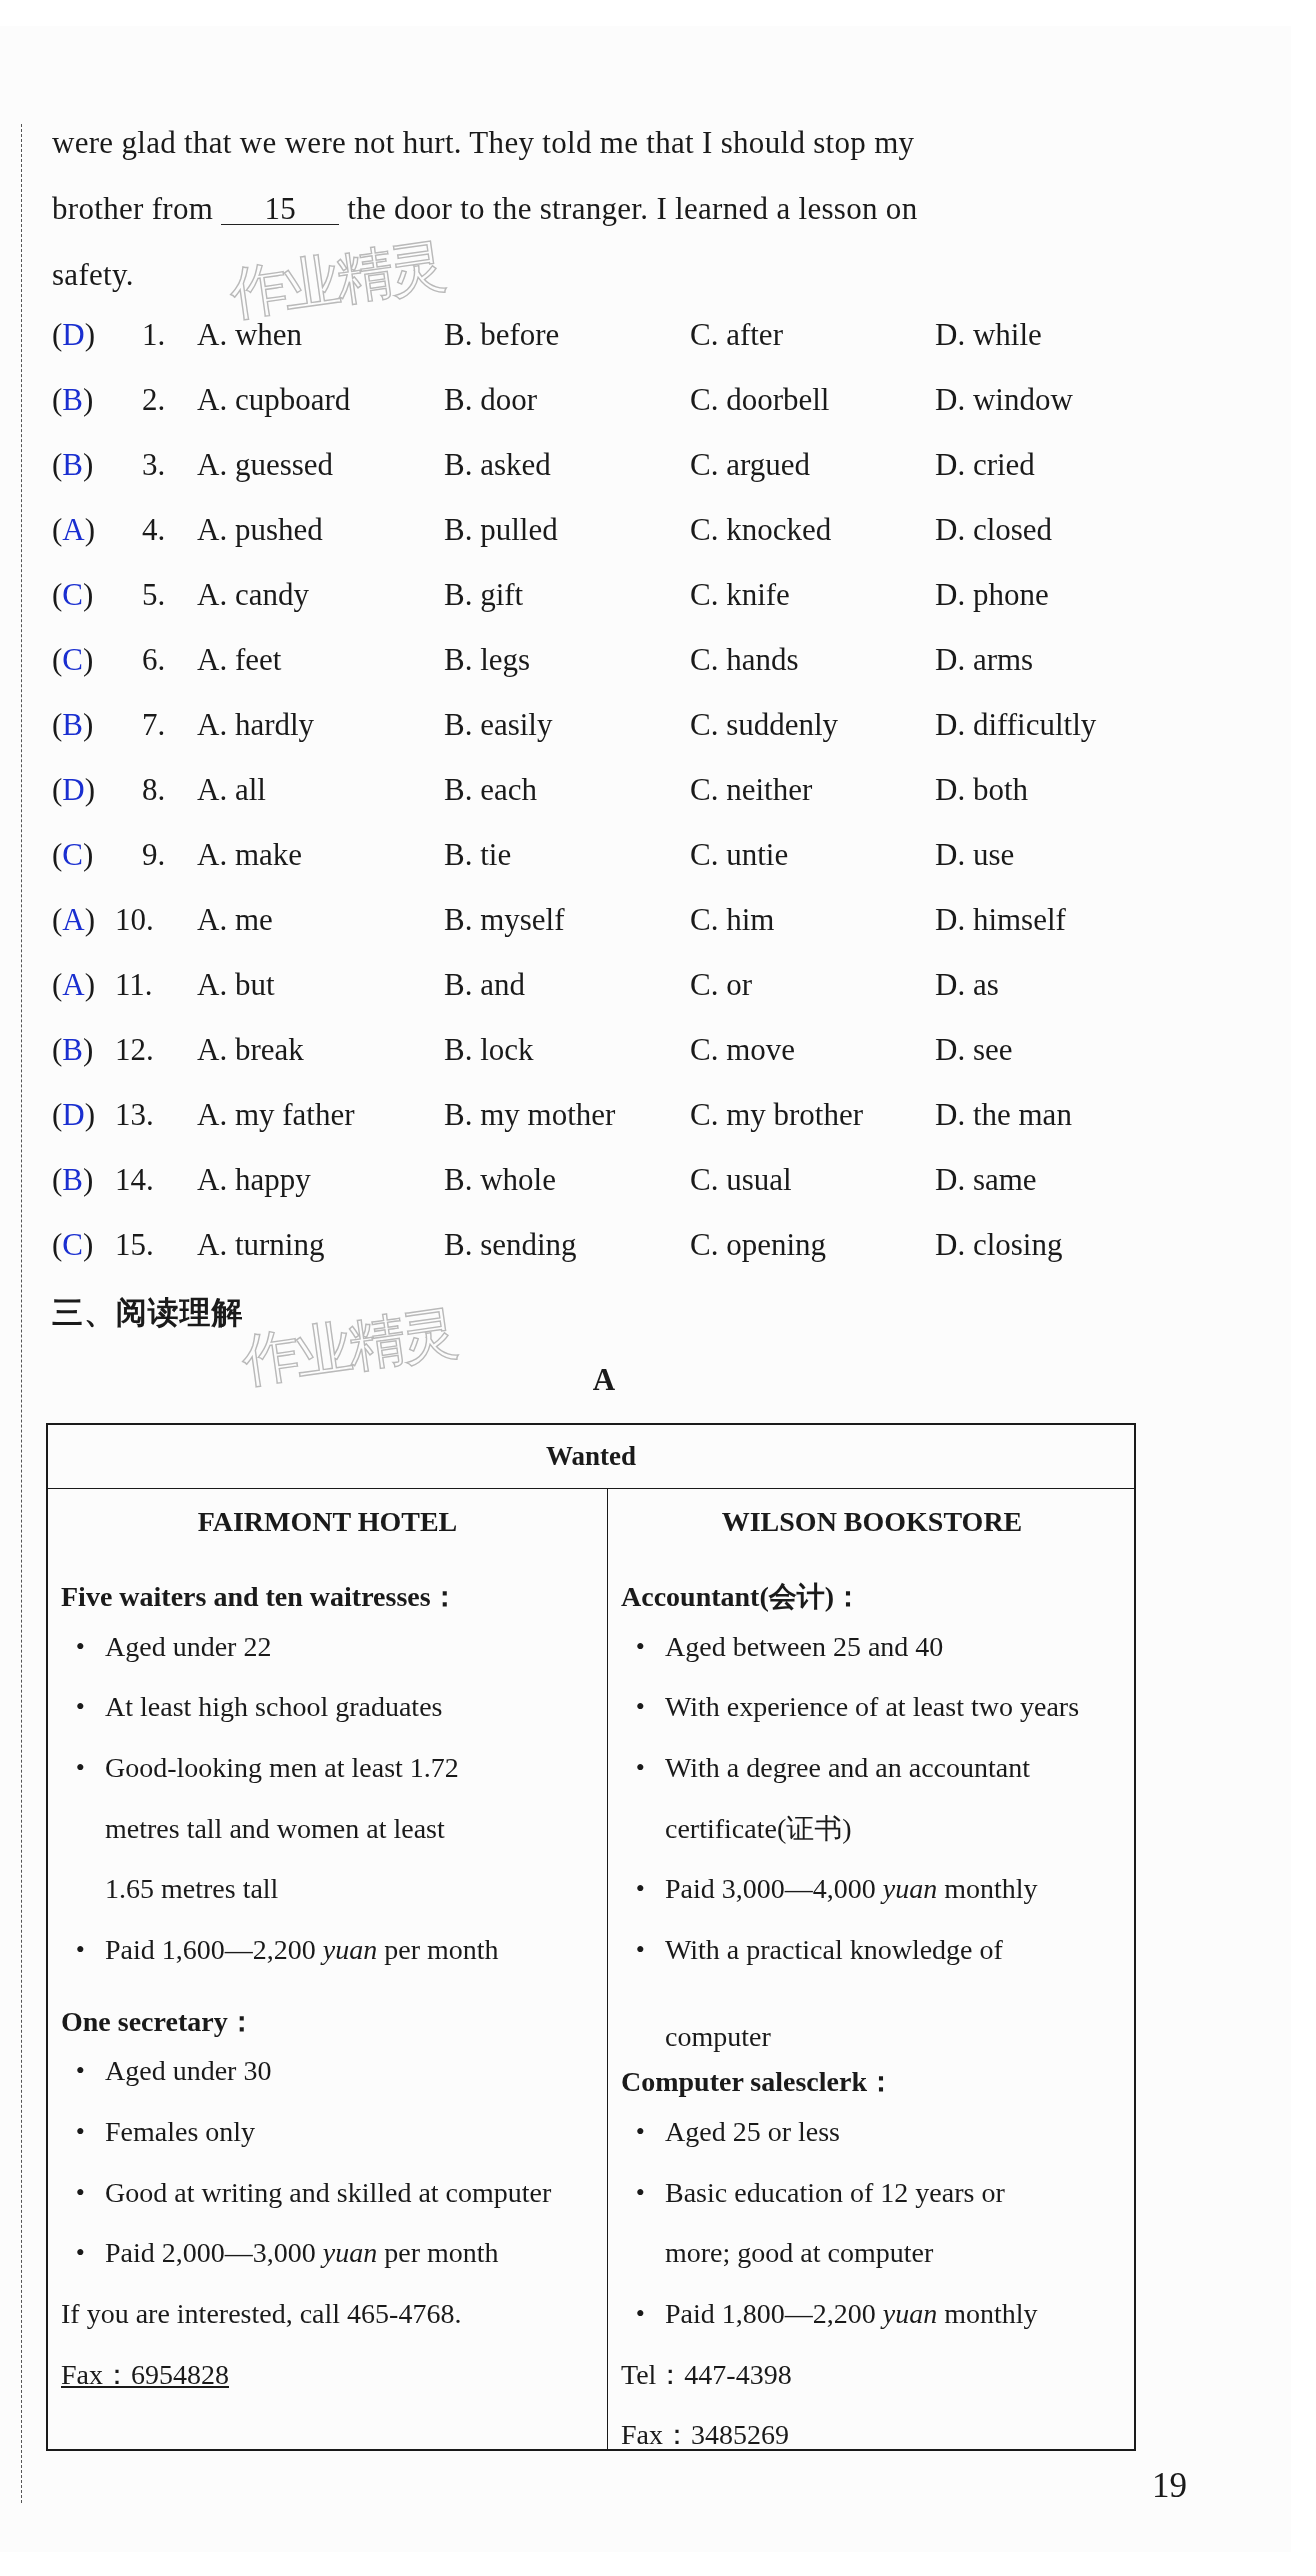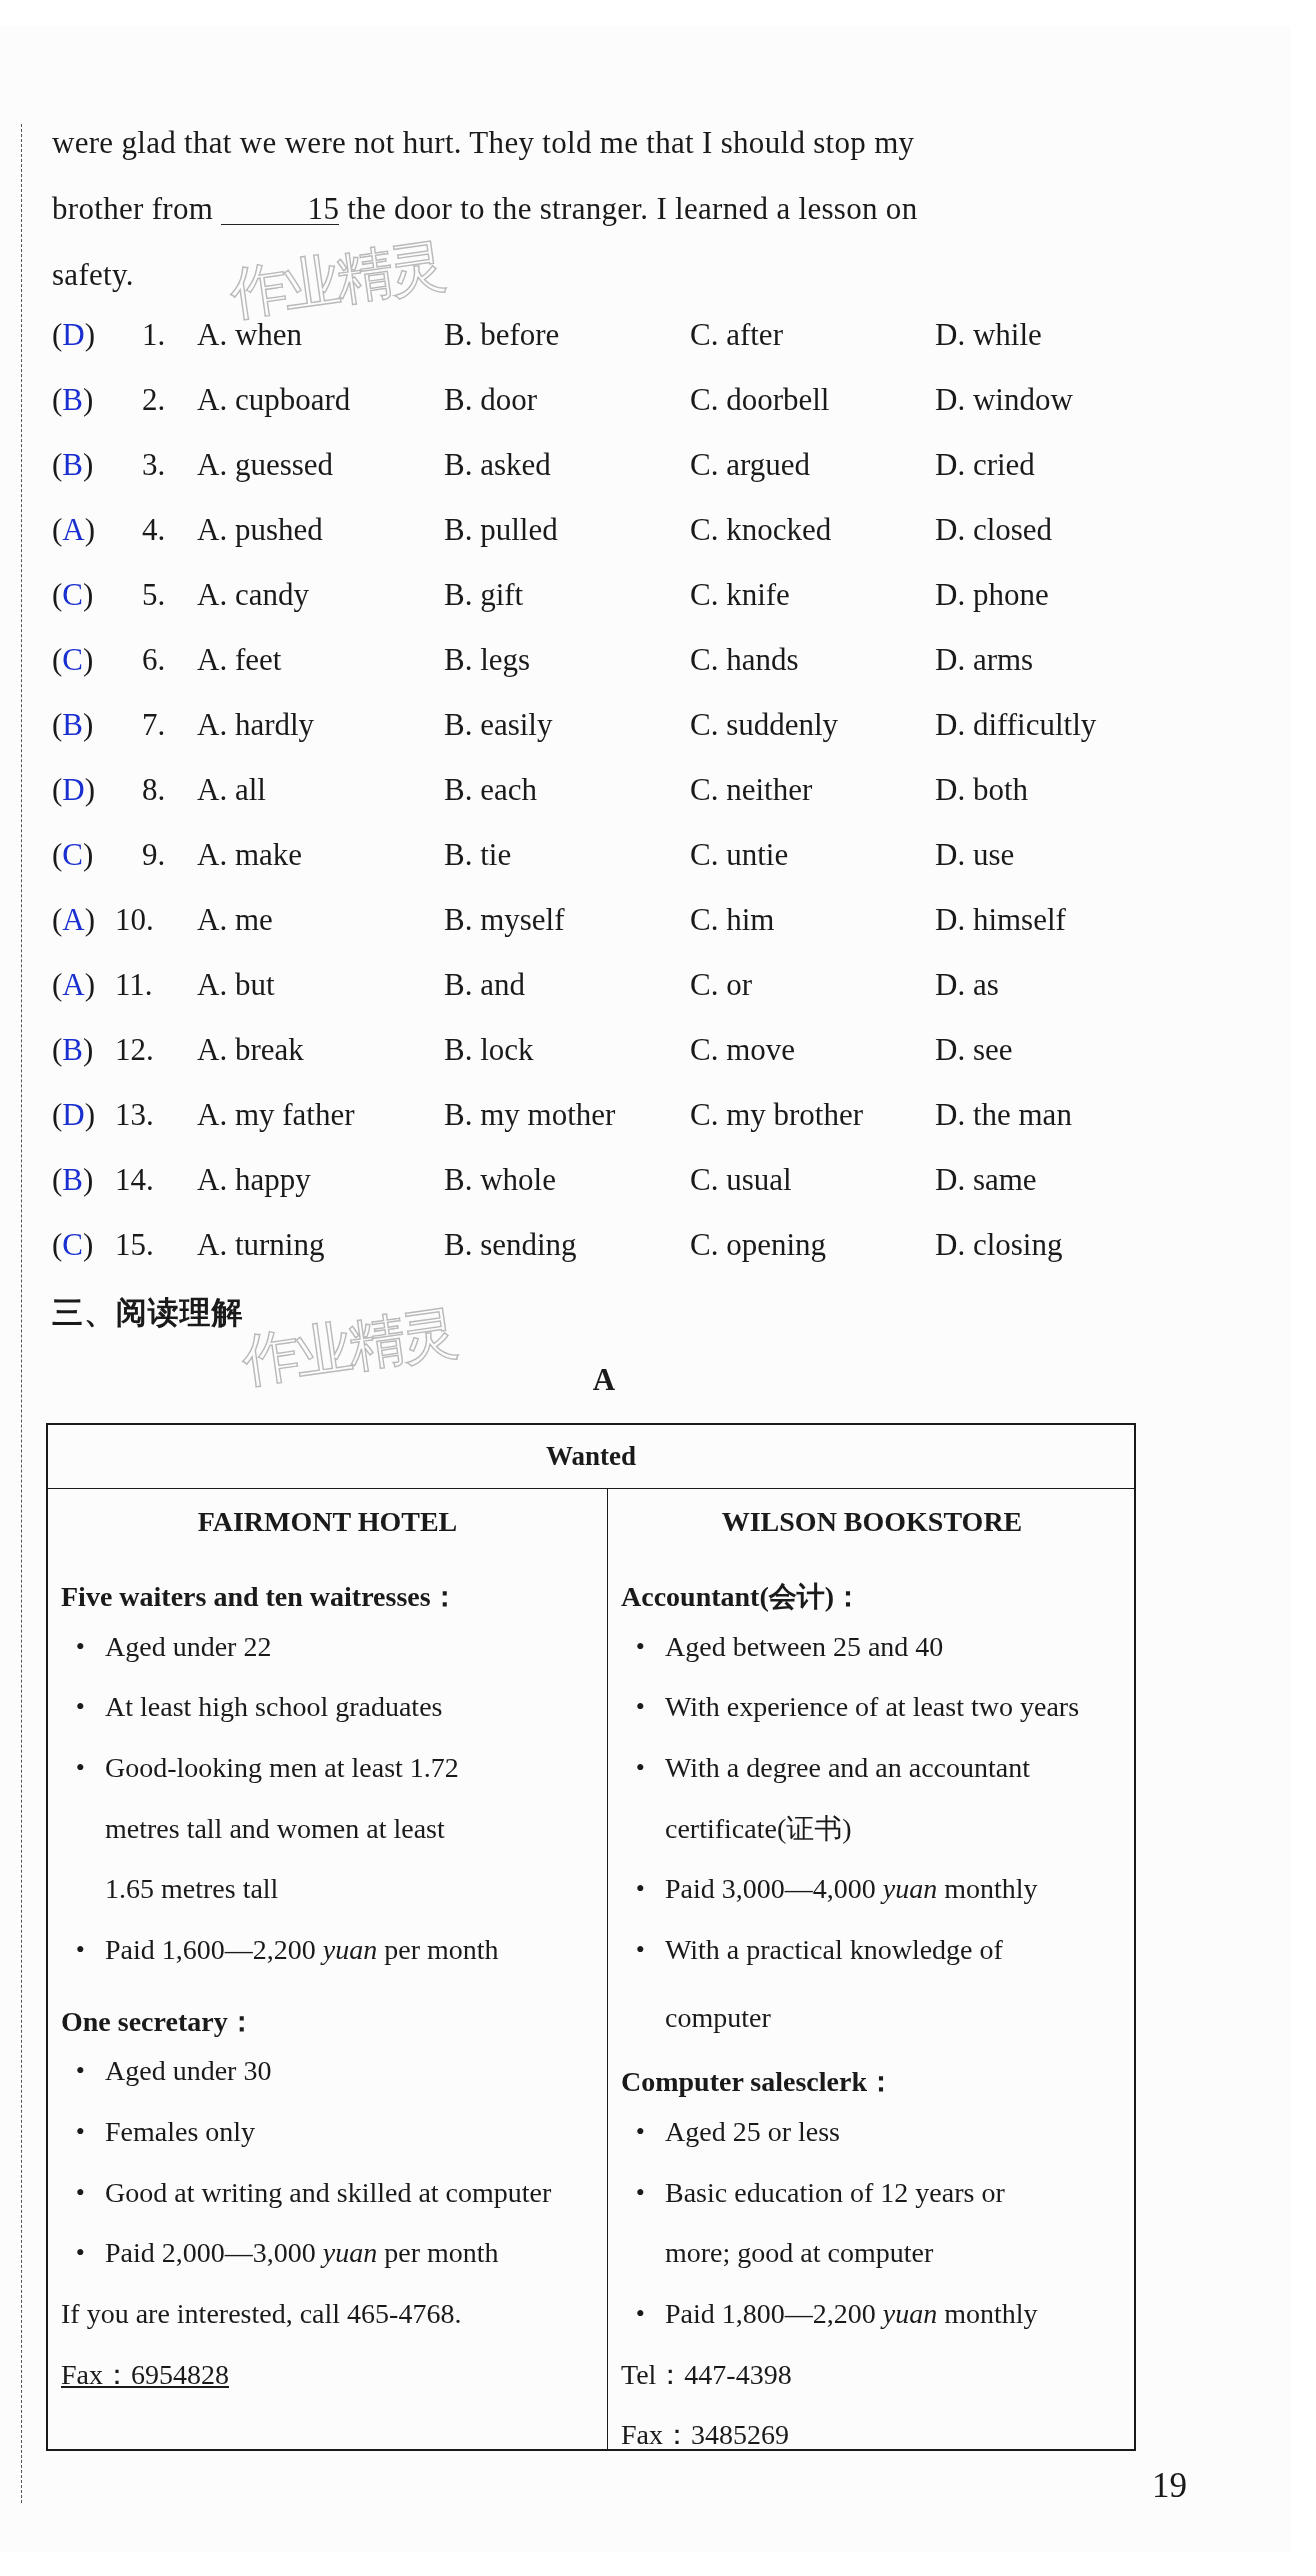--- a/index.html
+++ b/index.html
@@ -15,21 +15,21 @@
   }
   .dotted {
     position: absolute; left: 21px; top: 124px; height: 2379px; width: 0;
     border-left: 1.8px dashed #555;
   }
   .para {
     position: absolute; left: 52px; font-size: 31px; line-height: 37px;
     white-space: nowrap; letter-spacing: 0.3px;
   }
   .blank {
-    display: inline-block; width: 118px; text-align: right;
+    display: inline-block; width: 118px; text-align: center;
     border-bottom: 1.8px solid #222; line-height: 31px;
   }
   .row {
     position: absolute; left: 52px; height: 41px; width: 1106px;
     font-size: 31px; line-height: 41px; white-space: nowrap;
   }
   .row .ans { position: absolute; left: 0; }
   .row .ans .letter { color: #1a2fd0; }
   .row .num { position: absolute; left: 90px; }
   .row .opt { position: absolute; }
@@ -240,21 +240,21 @@
     </div>
   <div id="right-col">
       <div class="cell-line center" style="left: 561px; width: 526px; top: 78px;">WILSON BOOKSTORE</div>
       <div class="cell-line head" style="top: 142px; left: 573px;"><span>Accountant(会计)：</span></div>
       <div class="cell-line" style="top: 203px; left: 573px; padding-left: 44px;"><span class="bullet" style="left: 14.8px;">•</span><span>Aged between 25 and 40</span></div>
       <div class="cell-line" style="top: 263px; left: 573px; padding-left: 44px;"><span class="bullet" style="left: 14.8px;">•</span><span>With experience of at least two years</span></div>
       <div class="cell-line" style="top: 324px; left: 573px; padding-left: 44px;"><span class="bullet" style="left: 14.8px;">•</span><span>With a degree and an accountant</span></div>
       <div class="cell-line" style="top: 385px; left: 573px; padding-left: 44px;"><span>certificate(证书)</span></div>
       <div class="cell-line" style="top: 445px; left: 573px; padding-left: 44px;"><span class="bullet" style="left: 14.8px;">•</span><span>Paid 3,000—4,000</span> <span class="yuan">yuan</span> <span>monthly</span></div>
       <div class="cell-line" style="top: 506px; left: 573px; padding-left: 44px;"><span class="bullet" style="left: 14.8px;">•</span><span>With a practical knowledge of</span></div>
-      <div class="cell-line" style="top: 574px; left: 573px; padding-left: 44px;"><span>computer</span></div>
+      <div class="cell-line" style="top: 593px; left: 573px; padding-left: 44px;"><span>computer</span></div>
       <div class="cell-line head" style="top: 627px; left: 573px;"><span>Computer salesclerk：</span></div>
       <div class="cell-line" style="top: 688px; left: 573px; padding-left: 44px;"><span class="bullet" style="left: 14.8px;">•</span><span>Aged 25 or less</span></div>
       <div class="cell-line" style="top: 749px; left: 573px; padding-left: 44px;"><span class="bullet" style="left: 14.8px;">•</span><span>Basic education of 12 years or</span></div>
       <div class="cell-line" style="top: 809px; left: 573px; padding-left: 44px;"><span>more; good at computer</span></div>
       <div class="cell-line" style="top: 870px; left: 573px; padding-left: 44px;"><span class="bullet" style="left: 14.8px;">•</span><span>Paid 1,800—2,200</span> <span class="yuan">yuan</span> <span>monthly</span></div>
       <div class="cell-line" style="top: 931px; left: 573px;"><span>Tel：447-4398</span></div>
       <div class="cell-line" style="top: 991px; left: 573px;"><span>Fax：3485269</span></div>
     </div>
 </div>
 

